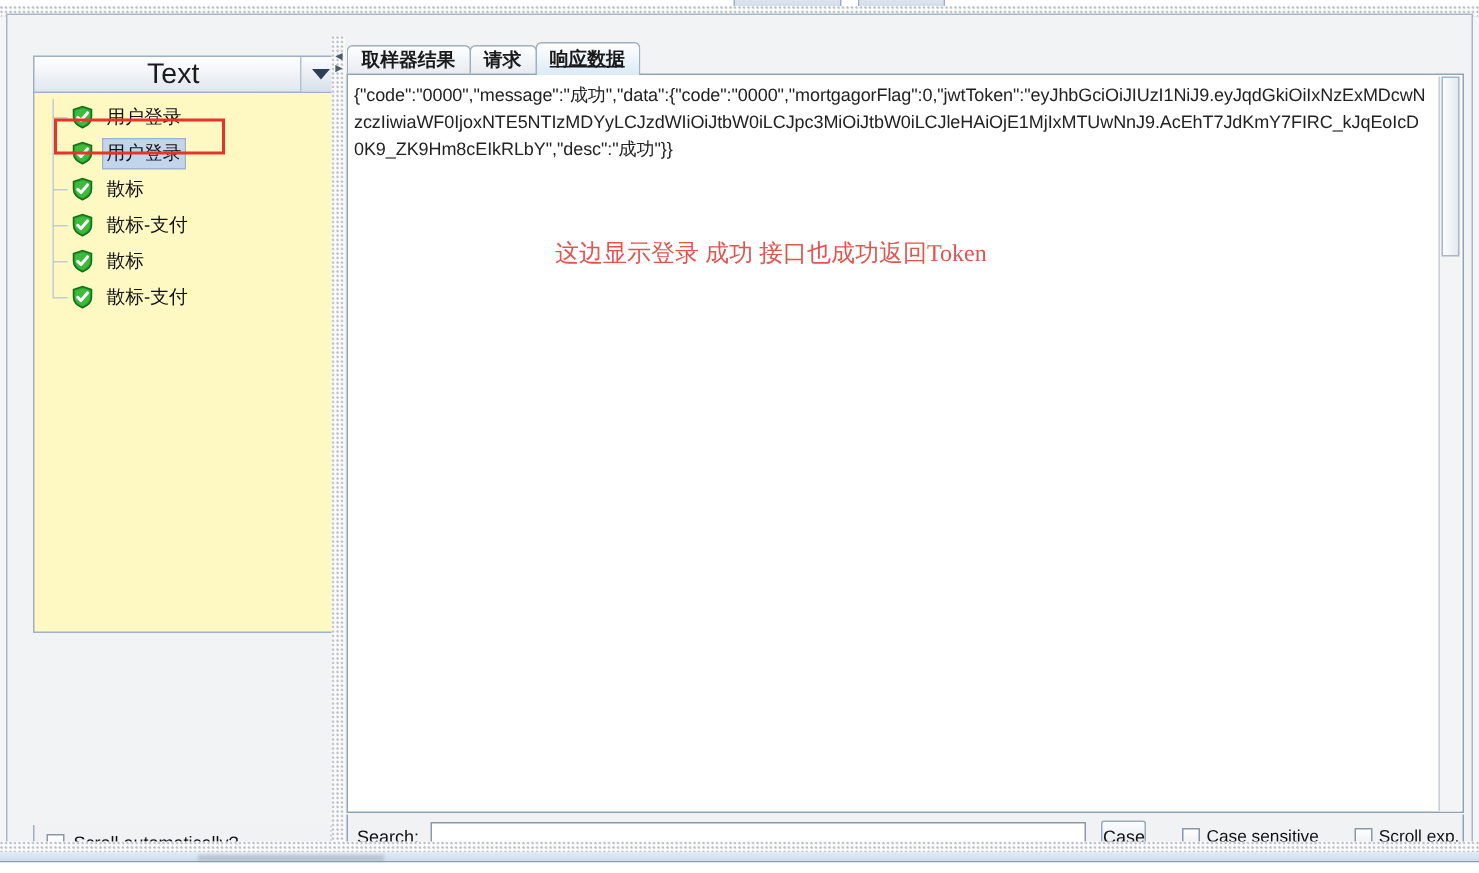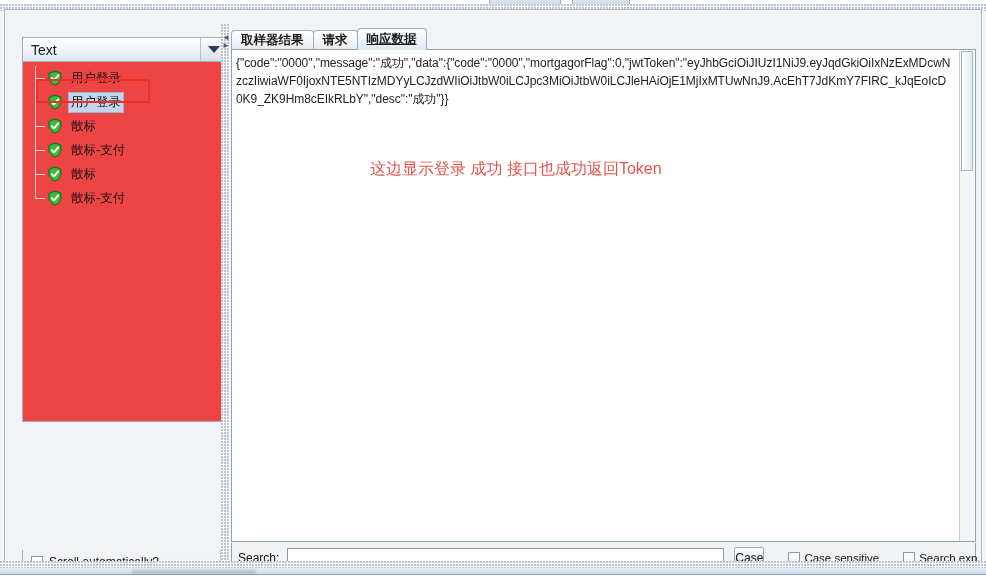--- a/index.html
+++ b/index.html
@@ -76,43 +76,44 @@
     width: 206px; height: 25px;
     border: 1px solid #9eb0c2;
     background: linear-gradient(#ffffff 0%, #eef2f7 55%, #dfe7ef 100%);
     box-sizing: border-box;
     display: flex;
     align-items: center;
   }
   .combo-label {
     flex: 1;
     padding-left: 8px;
-    font-size: 14px;
+    font-size: 19px;
     color: #1b1b1b;
+    text-align: center;
   }
   .combo-arrow {
     width: 26px; height: 23px;
     border-left: 1px solid #b4c2d0;
     background: linear-gradient(#fbfcfe, #d7e0ea);
     display: flex;
     align-items: center;
     justify-content: center;
   }
   .caret-down {
     width: 0; height: 0;
     border-left: 6px solid transparent;
     border-right: 6px solid transparent;
     border-top: 7px solid #2c3e52;
   }
 
   .tree-box {
     position: absolute;
     left: 9px; top: 45px;
     width: 206px; height: 360px;
-    background: #ef4444;
+    background: #fef9c3;
     border: 1px solid #9eb0c2;
     border-top: none;
     box-sizing: border-box;
     overflow: hidden;
   }
   .tree {
     padding-top: 4px;
   }
   .tree-row {
     position: relative;
@@ -272,20 +273,21 @@
     word-break: break-all;
     white-space: normal;
     letter-spacing: -0.05px;
   }
   .annotation {
     position: absolute;
     left: 138px; top: 109px;
     font-size: 16px;
     color: #e0564f;
     white-space: nowrap;
+    font-family: Liberation Serif, serif;
   }
 
   .resp-vscroll {
     position: absolute;
     right: 1px; top: 1px;
     width: 15px; height: 491px;
     background: #f3f4f6;
     border-left: 1px solid #c7ced6;
     box-sizing: border-box;
   }
@@ -496,21 +498,21 @@
       <div class="search-bar">
         <span class="search-label">Search:</span>
         <input class="search-input" type="text" value="" style="">
         <div class="find-btn">Case</div>
         <div class="chk-wrap">
           <span class="cb"></span>
           <span>Case sensitive</span>
         </div>
         <div class="chk-wrap">
           <span class="cb"></span>
-          <span>Search exp.</span>
+          <span>Scroll exp.</span>
         </div>
       </div>
 
     </div>
   </div>
 
   <div class="dotted-band" style="top:561px;"></div>
   <div class="bottom-blue"></div>
   <div class="taskbar-ghost"></div>
   <div class="bottom-line"></div>

